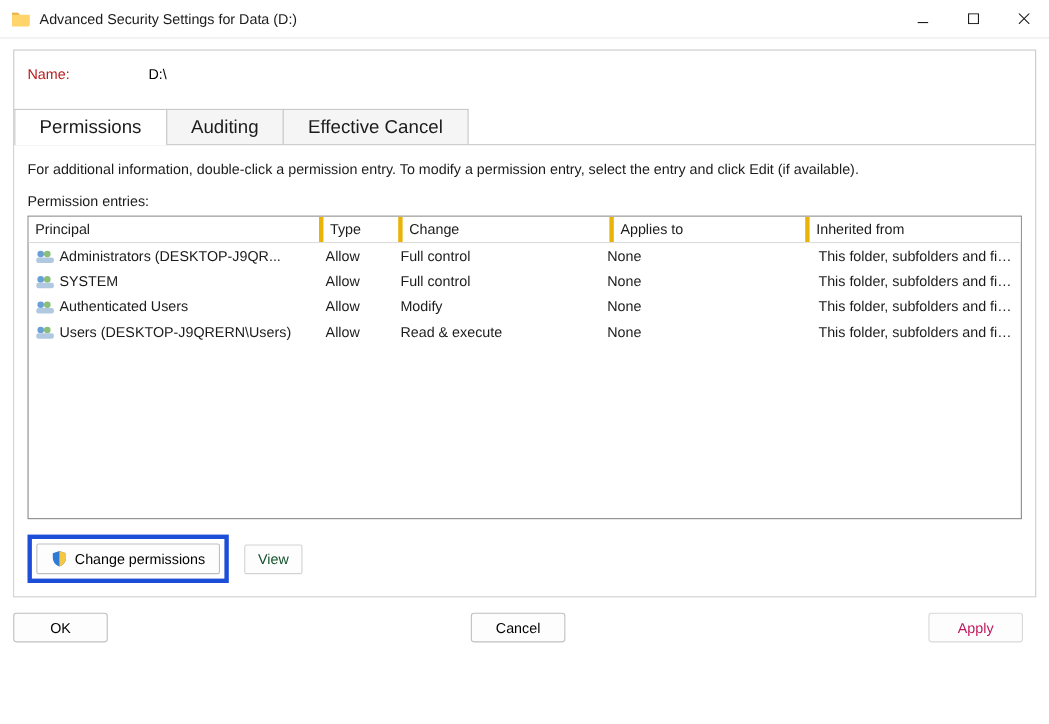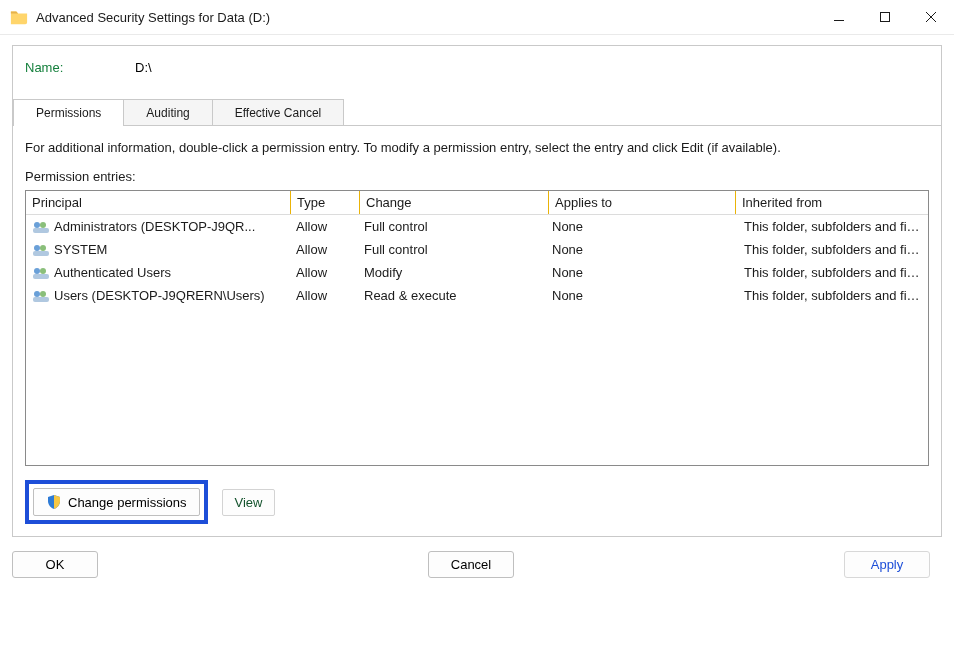--- a/index.html
+++ b/index.html
@@ -42,21 +42,21 @@
   .info-grid {
     padding: 14px 12px 14px 12px;
   }
   .info-row {
     display: flex; align-items: center;
     margin-bottom: 14px;
   }
   .info-row:last-child { margin-bottom: 10px; }
   .info-label {
     width: 110px;
-    color: #15803d;
+    color: #b91c1c;
   }
   .info-value {
     flex: 1;
     display: flex; align-items: center;
   }
   .name-input {
     font: inherit; border: none; outline: none;
     width: 400px; padding: 0;
     caret-color: #1b1b1b;
   }
@@ -73,21 +73,21 @@
   }
   .tab {
     padding: 6px 22px;
     border: 1px solid #c9c9c9;
     border-bottom: none;
     background: #f5f5f5;
     margin-right: -1px;
     position: relative;
     top: 1px;
     cursor: pointer;
-    font-size: 12px;
+    font-size: 17px;
   }
   .tab.active {
     background: #ffffff;
     z-index: 2;
   }
   .tab-body {
     border-top: 1px solid #c9c9c9;
     padding: 14px 12px 12px 12px;
     position: relative;
     z-index: 1;
@@ -109,21 +109,21 @@
     display: flex;
     align-items: center;
     font-size: 13px;
   }
   .grid-header {
     border-bottom: 1px solid #dcdcdc;
     background: #ffffff;
   }
   .grid-header .gc {
     padding: 4px 6px;
-    border-right: 1px solid #eab308;
+    border-right: 4px solid #eab308;
     white-space: nowrap;
   }
   .grid-header .gc:last-child { border-right: none; }
   .grid-row .gc {
     padding: 4px 6px;
     white-space: nowrap; overflow: hidden; text-overflow: ellipsis;
   }
   .gc.principal { width: 252px; display: flex; align-items: center; }
   .gc.type { width: 56px; }
   .gc.access { width: 176px; }
@@ -167,21 +167,21 @@
   .dialog-btn {
     font: inherit;
     min-width: 86px;
     padding: 5px 14px;
     background: #fdfdfd;
     border: 1px solid #bfbfbf;
     border-radius: 3px;
     cursor: pointer;
   }
   .dialog-btn.disabled {
-    color: #1d4ed8;
+    color: #be185d;
     border-color: #d8d8d8;
     cursor: default;
   }
   .shield {
     width: 16px; height: 16px; display: inline-block;
   }
 </style>
 </head>
 <body>
 

